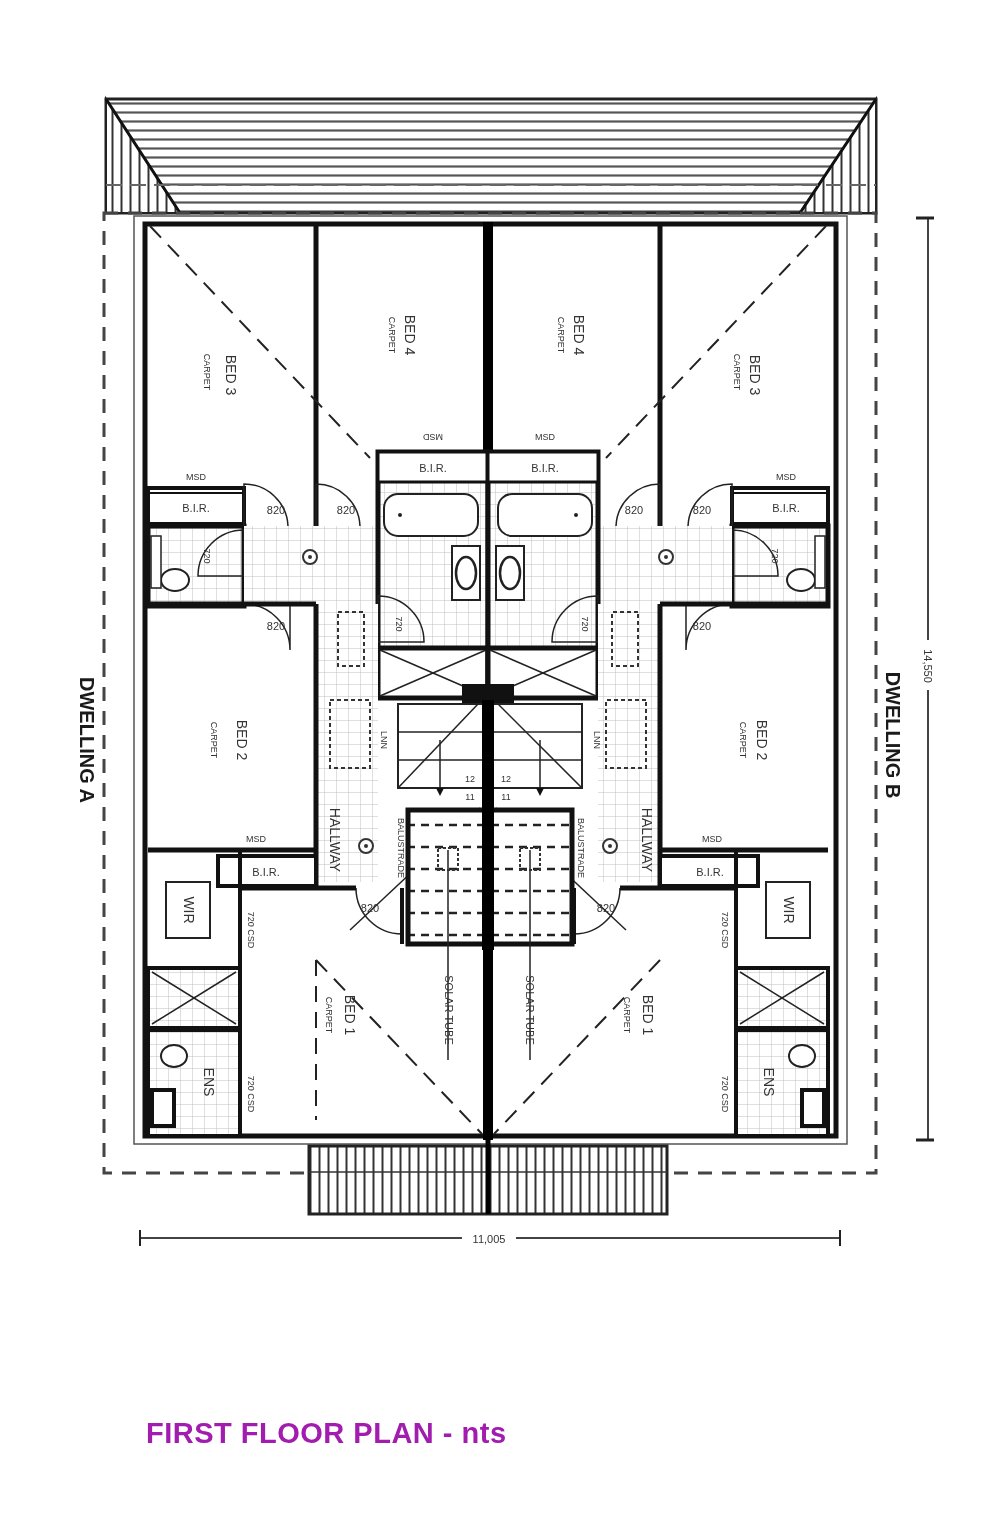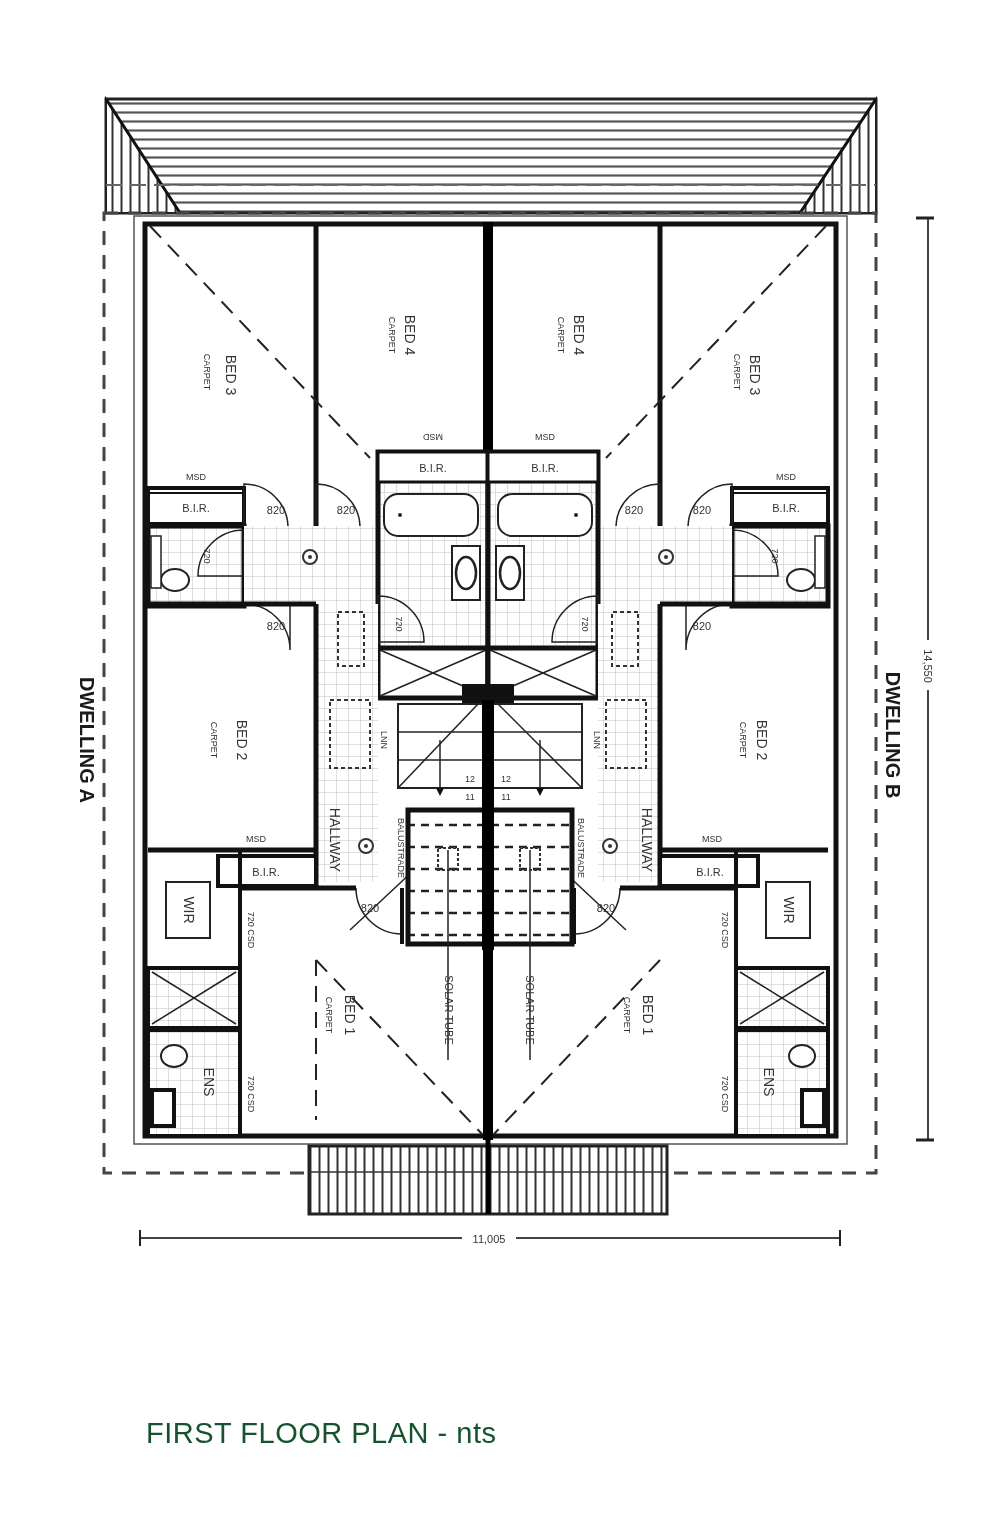--- a/index.html
+++ b/index.html
@@ -1,20 +1,20 @@
 <!DOCTYPE html>
 <html><head>
 <meta charset="utf-8">
 <style>
   html, body { margin: 0; padding: 0; background: #ffffff; }
   body { width: 1000px; height: 1519px; position: relative; overflow: hidden;
          font-family: "Liberation Sans", sans-serif; color: #1a1a1a; }
   #plan { position: absolute; left: 0; top: 0; }
-  .title { position: absolute; left: 146px; top: 1417px; font-size: 29px; font-weight: normal;
-           letter-spacing: 0.5px; color: #14532d; font-family: "Liberation Sans", sans-serif; }
+  .title { position: absolute; left: 146px; top: 1417px; font-size: 29px; font-weight: bold;
+           letter-spacing: 0.5px; color: #a21caf; font-family: "Liberation Sans", sans-serif; }
   svg text { font-family: "Liberation Sans", sans-serif; fill: #333; }
   .lbl { font-size: 14px; }
   .sm { font-size: 11px; }
   .xs { font-size: 9px; }
   .dw { font-size: 20px; font-weight: bold; fill: #1a1a1a; }
 </style>
 </head>
 <body>
 
 <svg id="plan" width="1000" height="1519" viewBox="0 0 1000 1519" xmlns="http://www.w3.org/2000/svg">

